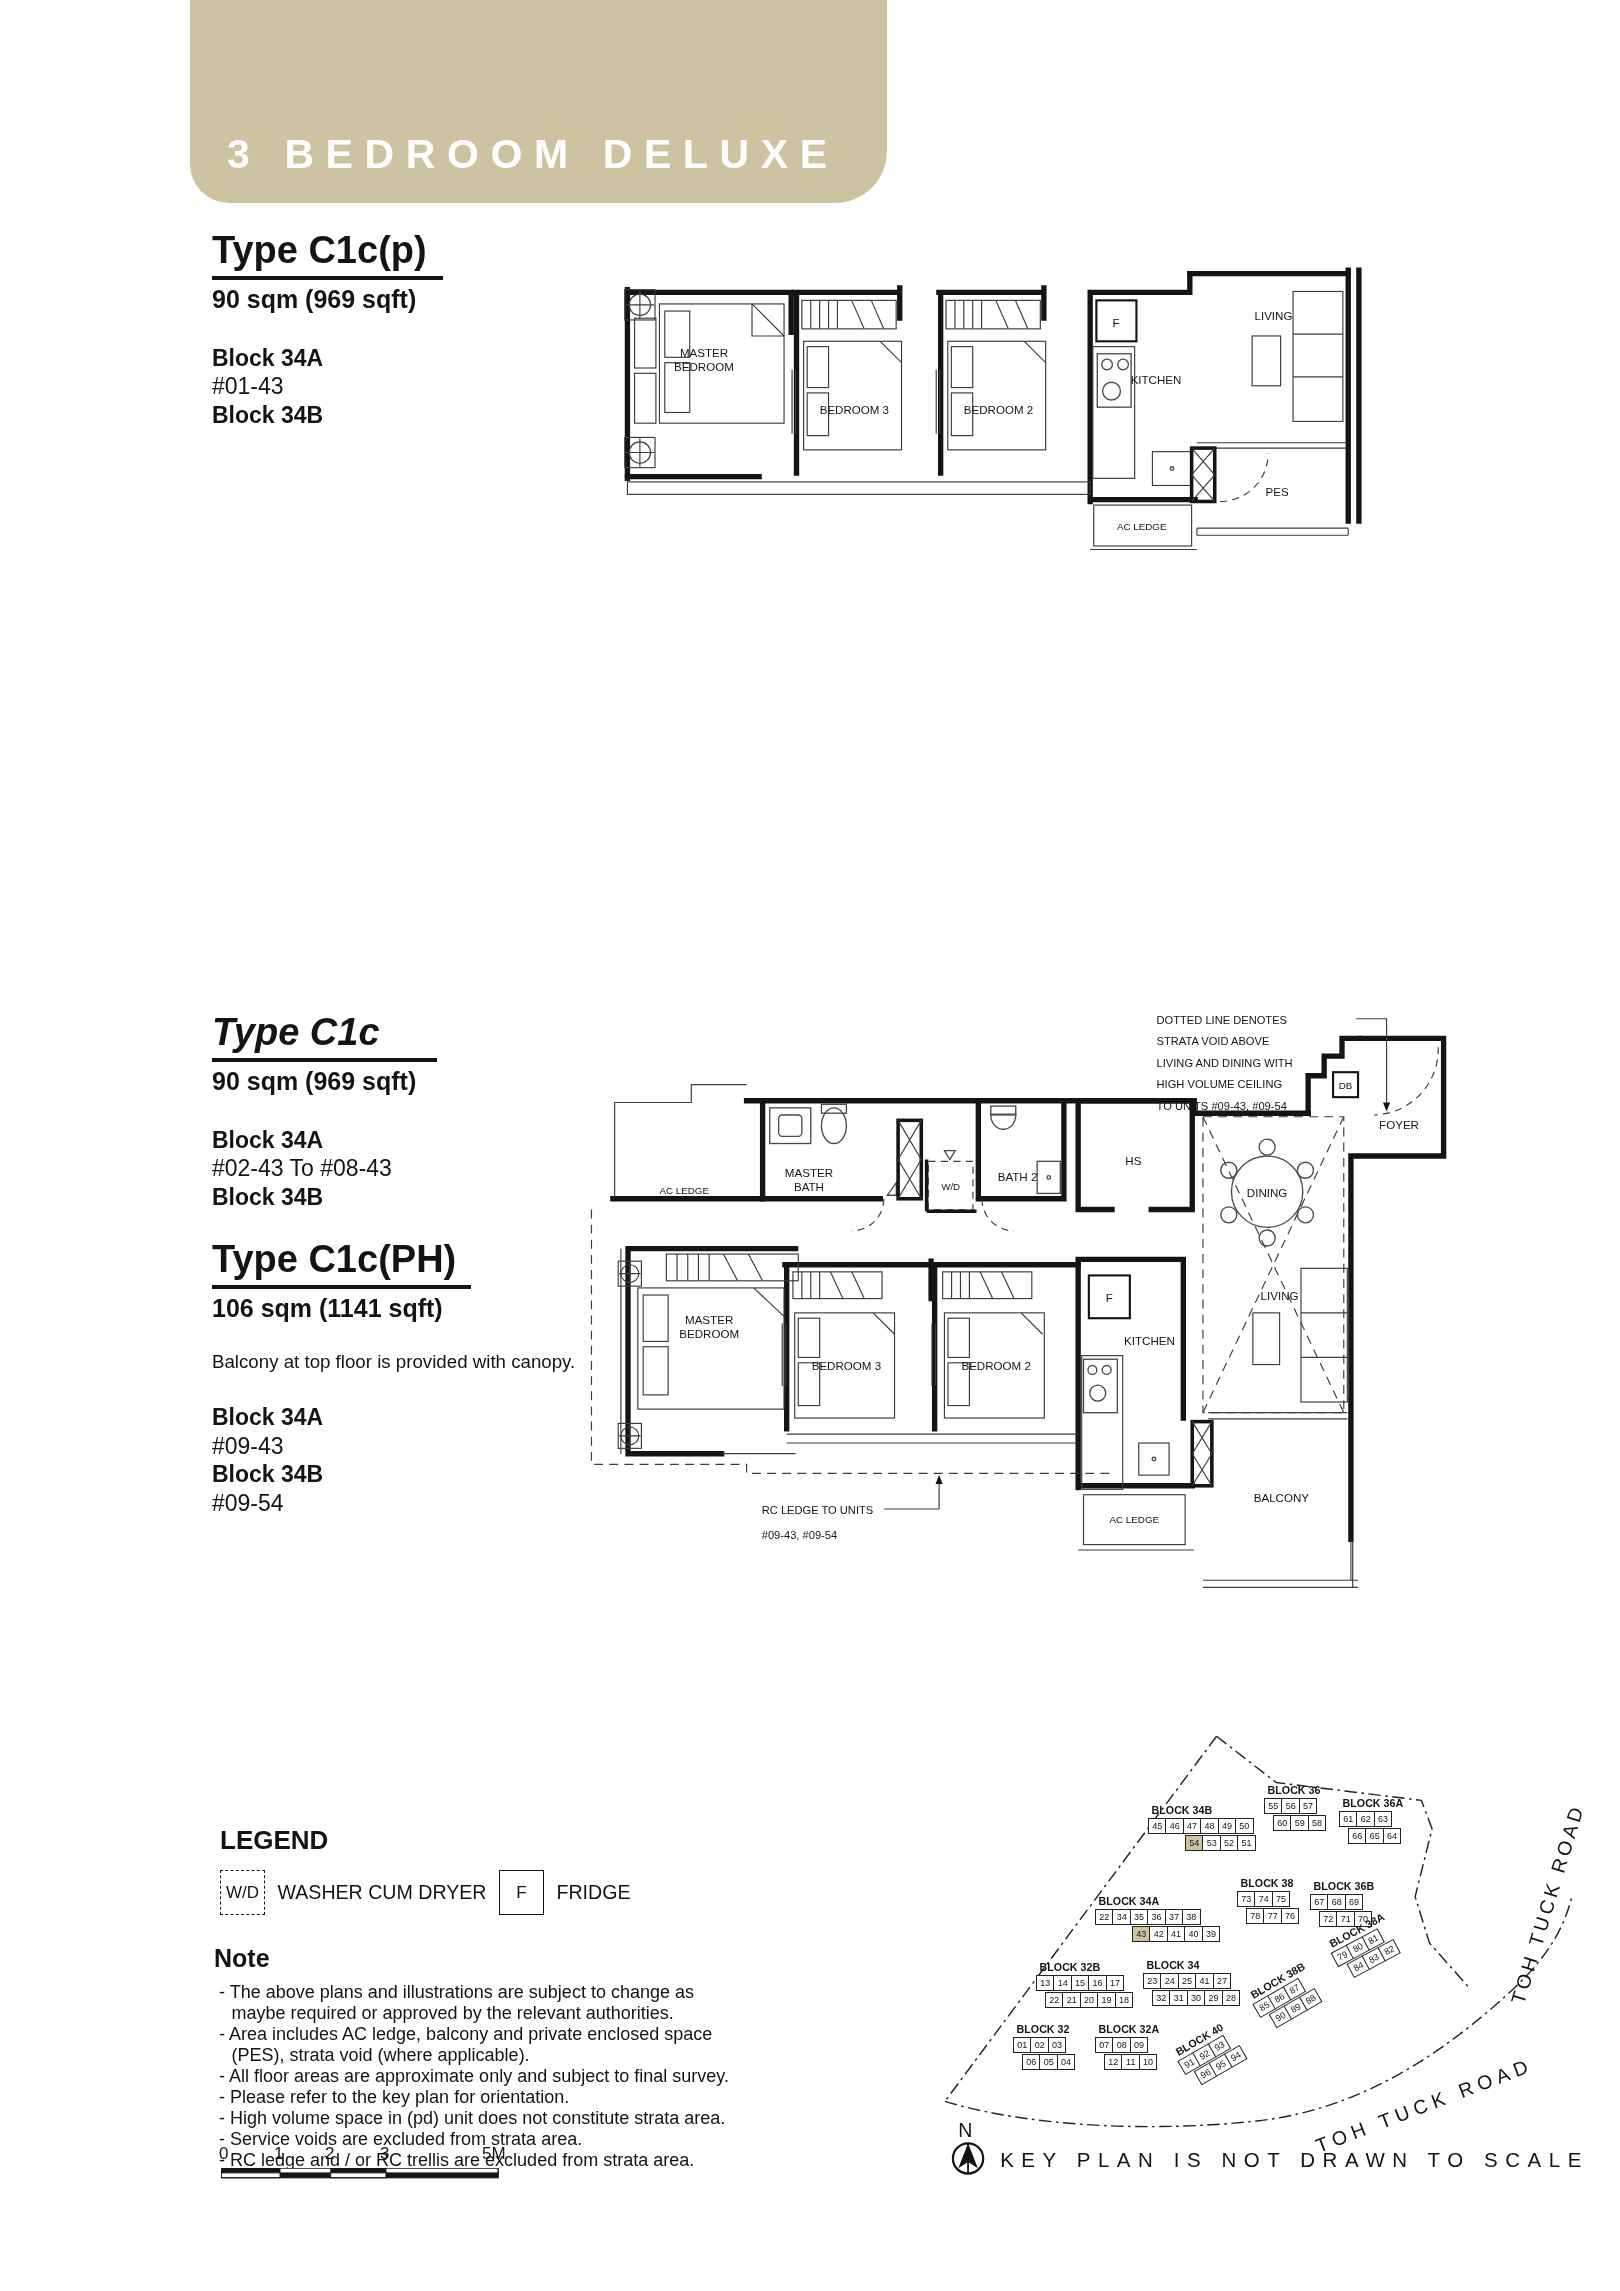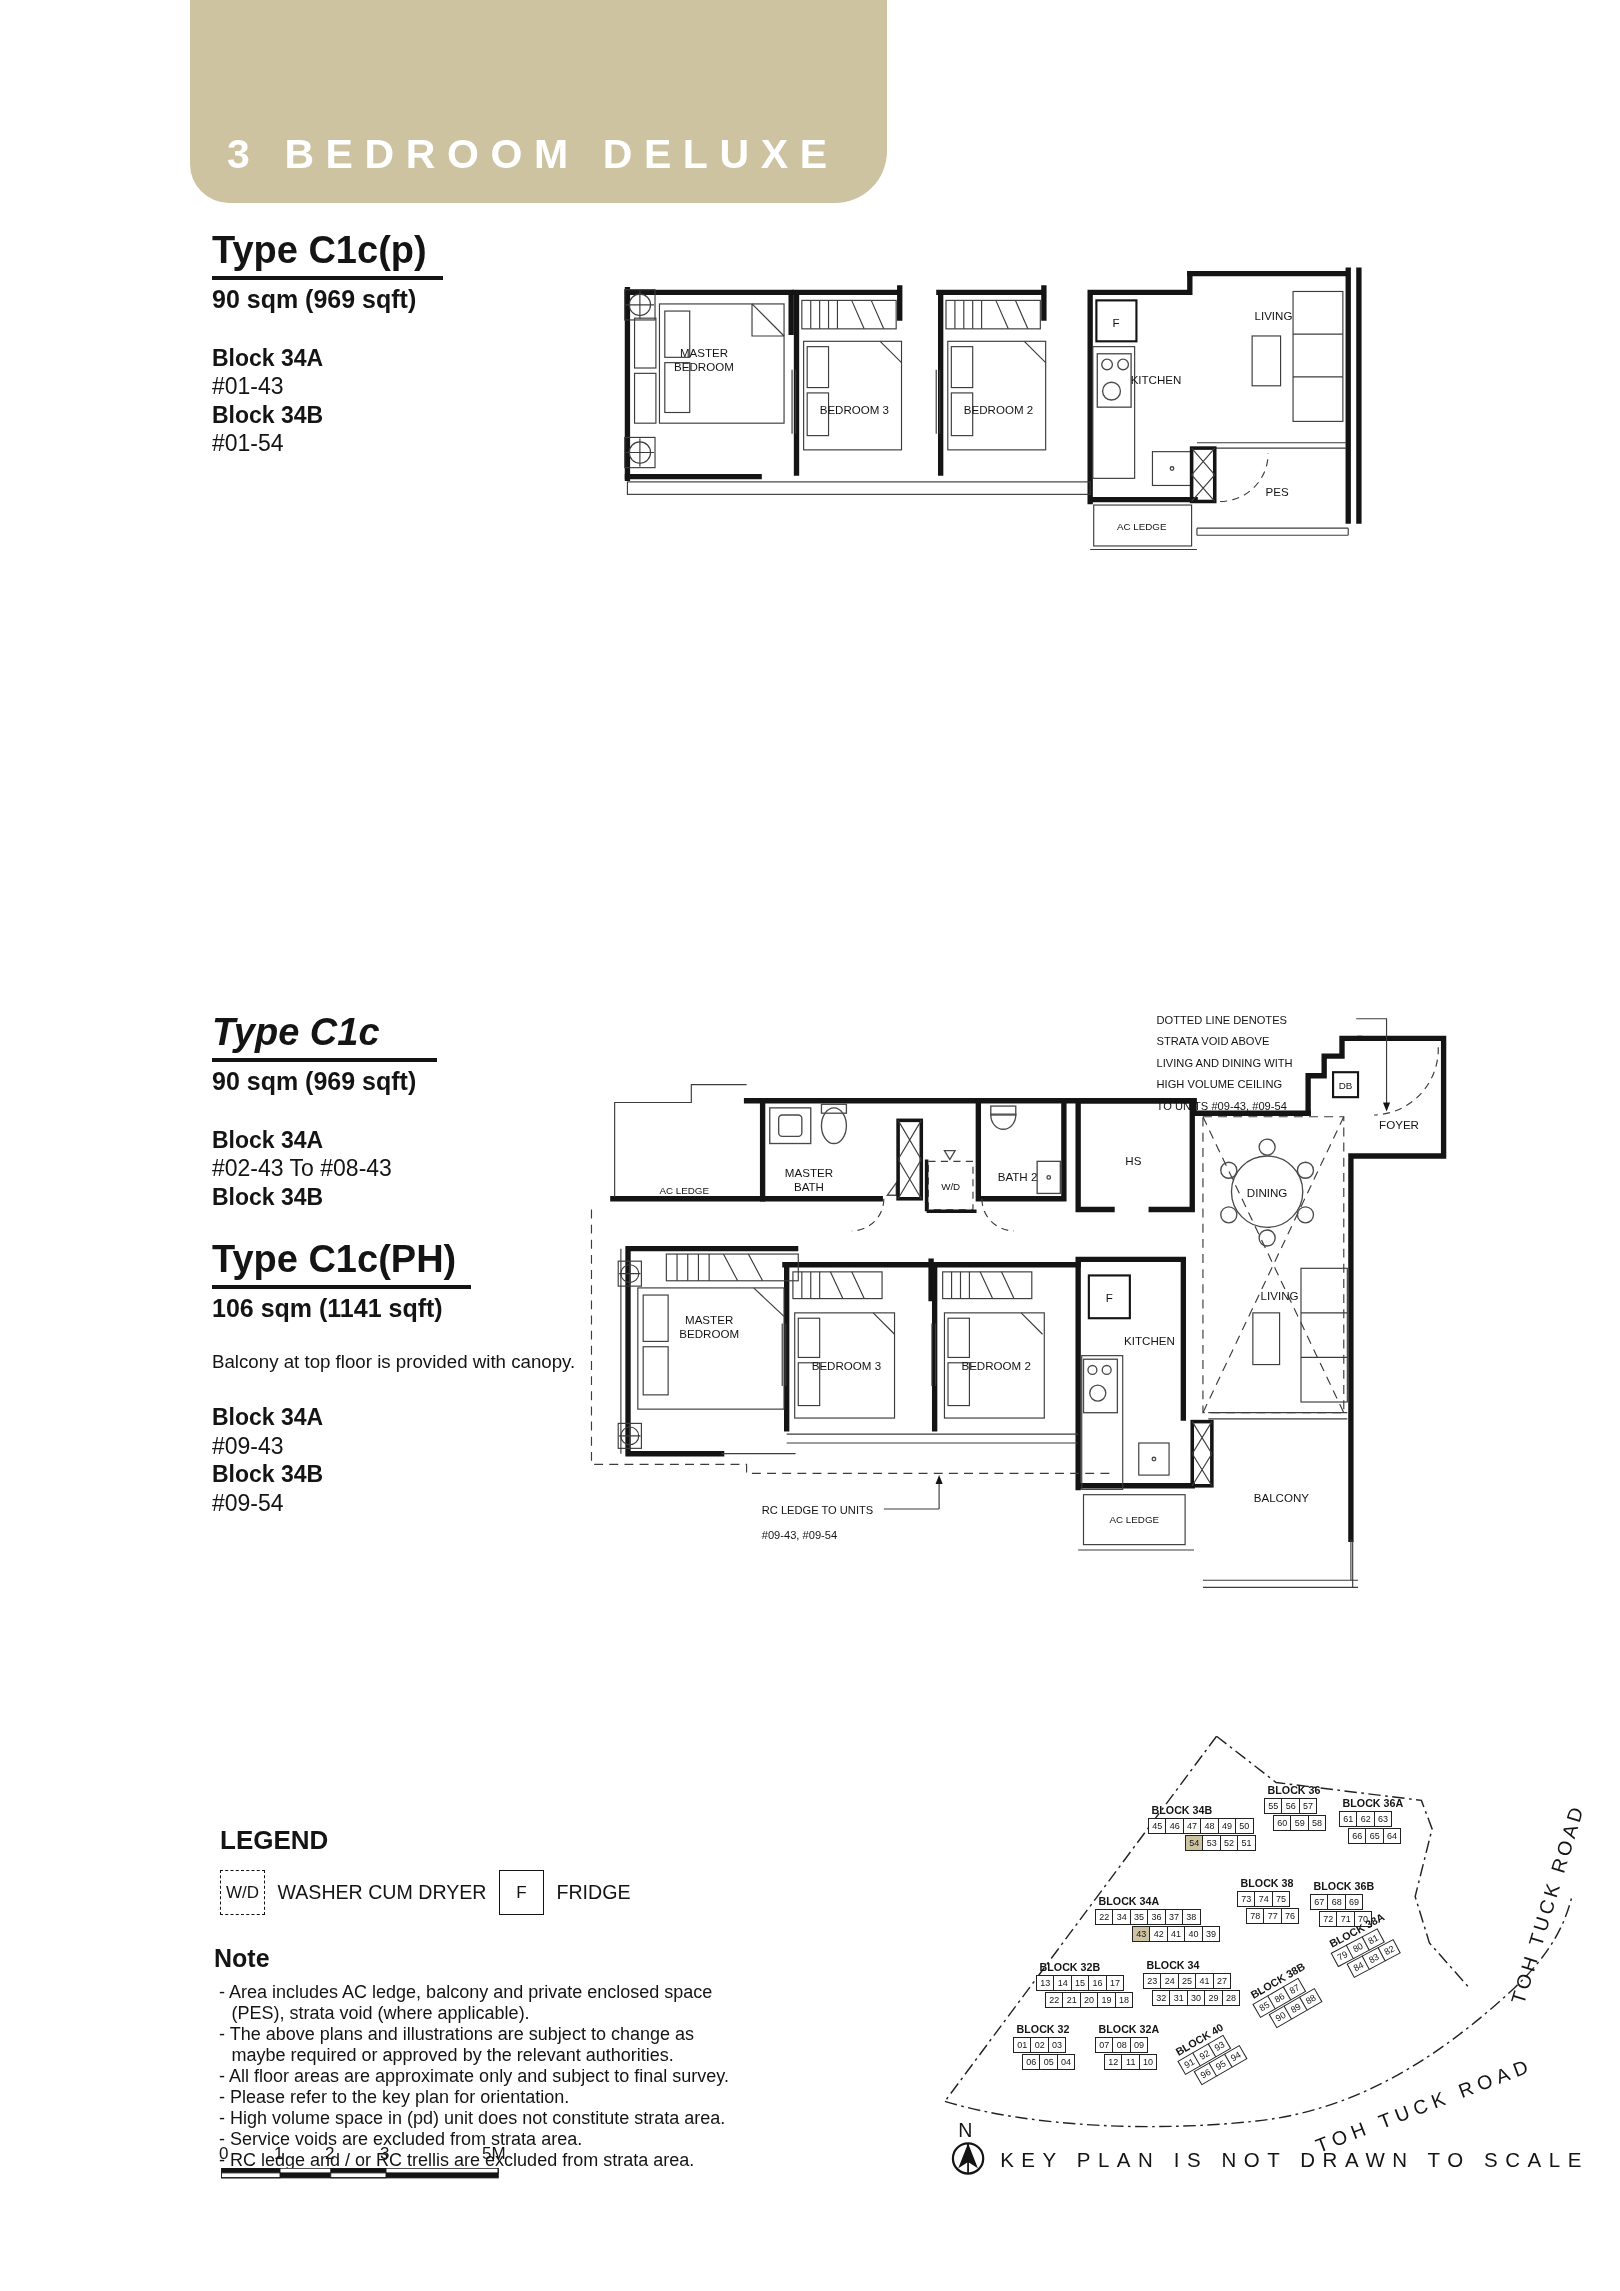--- a/index.html
+++ b/index.html
@@ -69,21 +69,20 @@
   <div class="header-title">3 BEDROOM DELUXE</div>
 </div>
 
 <div class="type-section" style="left:212px;top:230px;">
   <div class="type-name pad-c1cp">Type C1c(p)</div>
   <div class="type-area">90 sqm (969 sqft)</div>
   <div class="type-blocks">
     <div class="b">Block 34A</div>
     <div>#01-43</div>
     <div class="b">Block 34B</div>
-    <div>#01-54</div>
   </div>
 </div>
 
 <div class="type-section" style="left:212px;top:1012px;">
   <div class="type-name pad-c1c">Type C1c</div>
   <div class="type-area">90 sqm (969 sqft)</div>
   <div class="type-blocks">
     <div class="b">Block 34A</div>
     <div>#02-43 To #08-43</div>
     <div class="b">Block 34B</div>
@@ -342,22 +341,22 @@
   <div class="legend-box dashed">W/D</div>
   <div class="legend-label">WASHER CUM DRYER</div>
 </div>
 <div class="legend-item" style="left:499px;top:1870px;">
   <div class="legend-box solid">F</div>
   <div class="legend-label">FRIDGE</div>
 </div>
 
 <div class="note-title">Note</div>
 <div class="note-list">
+    <div>- The above plans and illustrations are subject to change as maybe required or approved by the relevant authorities.</div>
     <div>- Area includes AC ledge, balcony and private enclosed space (PES), strata void (where applicable).</div>
-    <div>- The above plans and illustrations are subject to change as maybe required or approved by the relevant authorities.</div>
     <div>- All floor areas are approximate only and subject to final survey.</div>
     <div>- Please refer to the key plan for orientation.</div>
     <div>- High volume space in (pd) unit does not constitute strata area.</div>
     <div>- Service voids are excluded from strata area.</div>
     <div>- RC ledge and / or RC trellis are excluded from strata area.</div>
   </div>
 
 <div class="scalebar">
   <span class="num" style="left:0px;">0</span>
   <span class="num" style="left:55px;">1</span>

